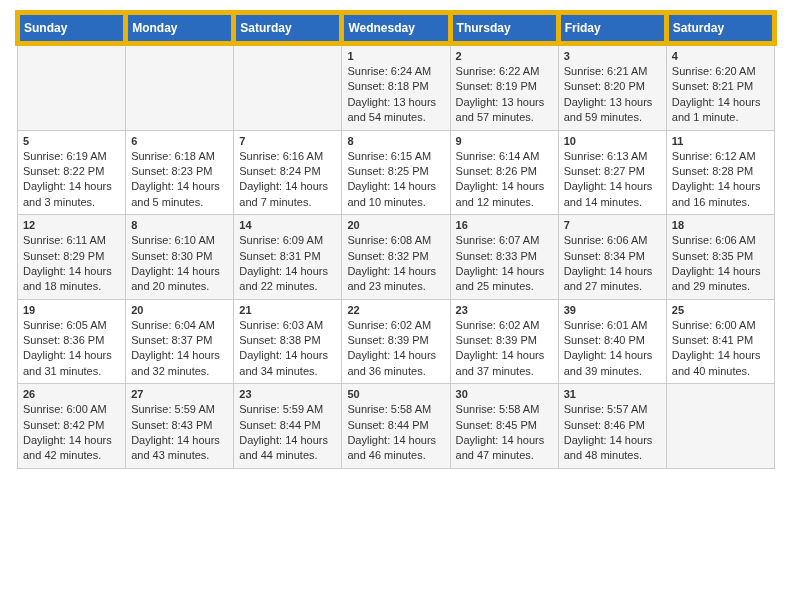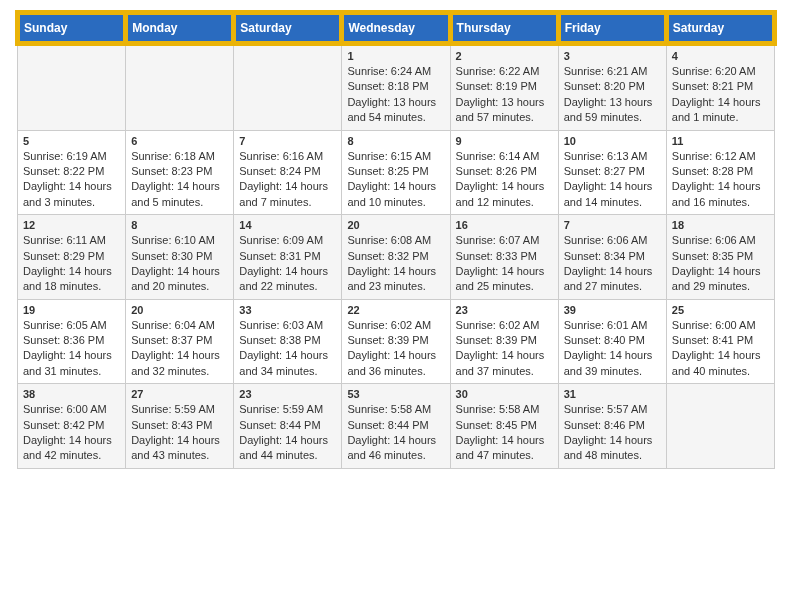--- a/index.html
+++ b/index.html
@@ -197,21 +197,21 @@
         <tr>
           <td>
             <span class="day-number">19</span>
             <div class="day-info">Sunrise: 6:05 AM<br>Sunset: 8:36 PM<br>Daylight: 14 hours and 31 minutes.</div>
           </td>
           <td>
             <span class="day-number">20</span>
             <div class="day-info">Sunrise: 6:04 AM<br>Sunset: 8:37 PM<br>Daylight: 14 hours and 32 minutes.</div>
           </td>
           <td>
-            <span class="day-number">33</span>
+            <span class="day-number">21</span>
             <div class="day-info">Sunrise: 6:03 AM<br>Sunset: 8:38 PM<br>Daylight: 14 hours and 34 minutes.</div>
           </td>
           <td>
             <span class="day-number">22</span>
             <div class="day-info">Sunrise: 6:02 AM<br>Sunset: 8:39 PM<br>Daylight: 14 hours and 36 minutes.</div>
           </td>
           <td>
             <span class="day-number">23</span>
             <div class="day-info">Sunrise: 6:02 AM<br>Sunset: 8:39 PM<br>Daylight: 14 hours and 37 minutes.</div>
           </td>
@@ -219,33 +219,33 @@
             <span class="day-number">39</span>
             <div class="day-info">Sunrise: 6:01 AM<br>Sunset: 8:40 PM<br>Daylight: 14 hours and 39 minutes.</div>
           </td>
           <td>
             <span class="day-number">25</span>
             <div class="day-info">Sunrise: 6:00 AM<br>Sunset: 8:41 PM<br>Daylight: 14 hours and 40 minutes.</div>
           </td>
         </tr>
         <tr>
           <td>
-            <span class="day-number">38</span>
+            <span class="day-number">26</span>
             <div class="day-info">Sunrise: 6:00 AM<br>Sunset: 8:42 PM<br>Daylight: 14 hours and 42 minutes.</div>
           </td>
           <td>
             <span class="day-number">27</span>
             <div class="day-info">Sunrise: 5:59 AM<br>Sunset: 8:43 PM<br>Daylight: 14 hours and 43 minutes.</div>
           </td>
           <td>
             <span class="day-number">23</span>
             <div class="day-info">Sunrise: 5:59 AM<br>Sunset: 8:44 PM<br>Daylight: 14 hours and 44 minutes.</div>
           </td>
           <td>
-            <span class="day-number">53</span>
+            <span class="day-number">50</span>
             <div class="day-info">Sunrise: 5:58 AM<br>Sunset: 8:44 PM<br>Daylight: 14 hours and 46 minutes.</div>
           </td>
           <td>
             <span class="day-number">30</span>
             <div class="day-info">Sunrise: 5:58 AM<br>Sunset: 8:45 PM<br>Daylight: 14 hours and 47 minutes.</div>
           </td>
           <td>
             <span class="day-number">31</span>
             <div class="day-info">Sunrise: 5:57 AM<br>Sunset: 8:46 PM<br>Daylight: 14 hours and 48 minutes.</div>
           </td>

